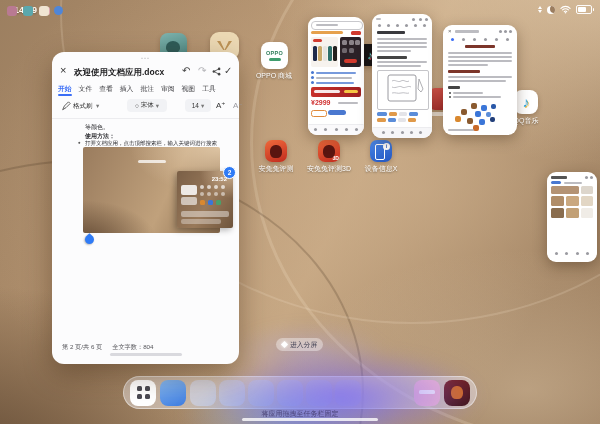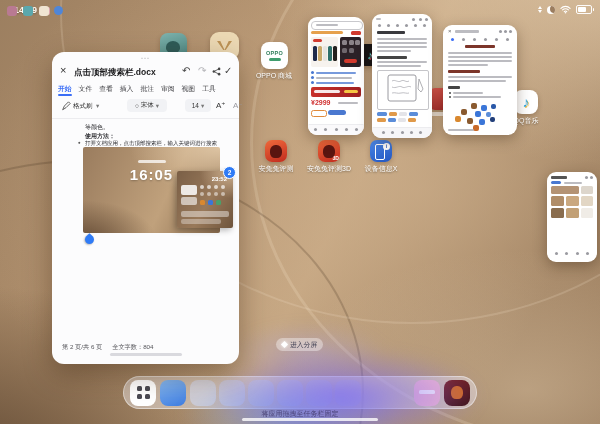--- a/index.html
+++ b/index.html
@@ -350,21 +350,21 @@
         <i></i>
         <i></i>
         <i></i>
         <i></i>
       </div>
   </div>
 
   <div id="docwin">
     <div class="handle">⋯</div>
     <div id="doc-close">×</div>
-    <div id="doc-title">点击顶部搜索栏.docx</div>
+    <div id="doc-title">欢迎使用文档应用.docx</div>
     <div class="doc-act" style="left:130px">↶</div>
     <div class="doc-act" style="left:146px;color:#b4b4b8">↷</div>
     <div class="doc-act" style="left:160px;top:15px">
       <svg width="9" height="9" viewBox="0 0 12 12">
           <circle cx="9.5" cy="2.5" r="1.7" fill="#444"></circle>
           <circle cx="2.5" cy="6" r="1.7" fill="#444"></circle>
           <circle cx="9.5" cy="9.5" r="1.7" fill="#444"></circle>
           <path d="M4 5.2l4-2M4 6.8l4 2" stroke="#444" stroke-width="1.1"></path>
         </svg>
     </div>
@@ -402,21 +402,20 @@
     </div>
     <div id="doc-divider"></div>
 
     <div class="docline" style="left:33px;top:71px">等颜色。</div>
     <div class="docline" style="left:33px;top:80px;font-weight:bold">使用方法：</div>
     <div class="docline" style="left:26px;top:88px;font-size:4.5px;color:#555">●</div>
     <div class="docline" style="left:33px;top:87.5px;font-size:5.5px">打开文档应用，点击顶部搜索栏，输入关键词进行搜索</div>
 
     <div id="doc-img-main">
       <div class="datebar"></div>
-      <div class="time">16:05</div>
     </div>
     <div id="doc-img-over">
       <div class="time2">23:52</div>
       <div class="tile" style="left:4px;top:14px;width:16px;height:10px"></div>
       <div class="tile" style="left:4px;top:26px;width:16px;height:8px;opacity:.7"></div>
       <div class="tile" style="left:23px;top:14px;width:4px;height:4px;border-radius:50%;opacity:.8"></div>
       <div class="tile" style="left:30px;top:14px;width:4px;height:4px;border-radius:50%;opacity:.8"></div>
       <div class="tile" style="left:37px;top:14px;width:4px;height:4px;border-radius:50%;opacity:.8"></div>
       <div class="tile" style="left:44px;top:14px;width:4px;height:4px;border-radius:50%;opacity:.8"></div>
       <div class="tile" style="left:23px;top:21px;width:4px;height:4px;border-radius:50%;opacity:.6"></div>

